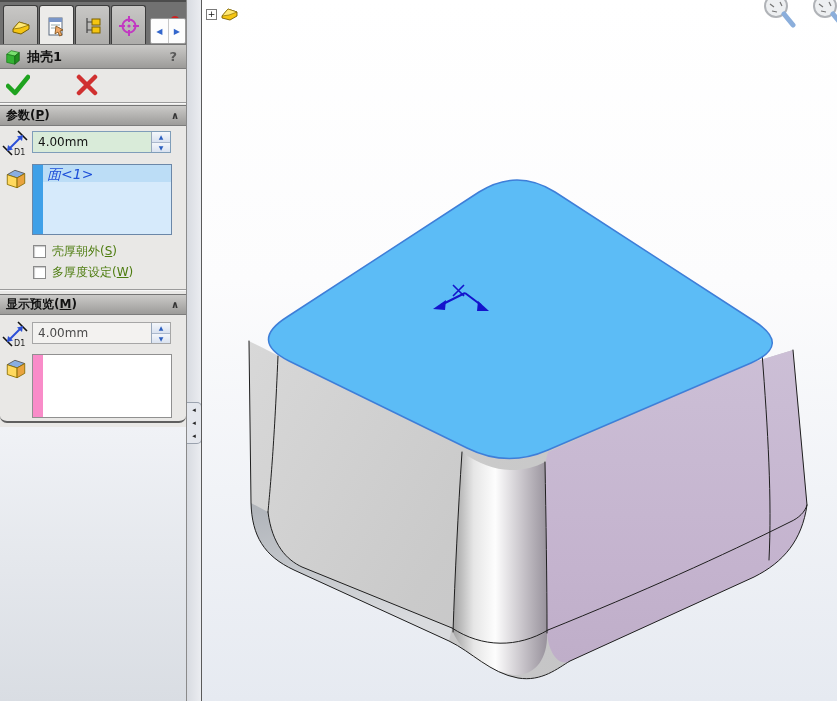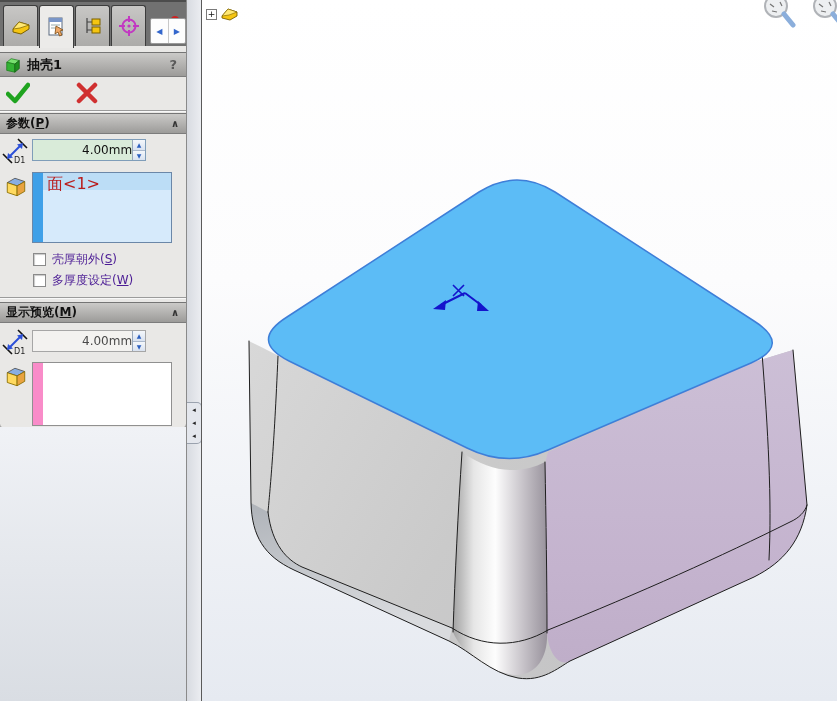--- a/index.html
+++ b/index.html
@@ -17,54 +17,54 @@
   .tab.active { background:#ECEBE9; height:43px; }
   #scrollbtns { position:absolute; left:150px; top:16px; width:36px; height:26px;
     background:#FDFDFD; border:1px solid #9a9a9a; border-radius:2px;
     display:flex; }
   .scrollbtn { flex:1; display:flex; align-items:center; justify-content:center;
     color:#3366CC; font-size:8px; cursor:default; }
   #pin-dot { position:absolute; left:171px; top:14px; width:8px; height:6px;
     background:#CC2222; border-radius:4px 4px 0 0; }
 
   
-  #panel { position:absolute; left:0; top:52px; width:186px; height:379px;
+  #panel { position:absolute; left:0; top:44px; width:186px; height:379px;
     background:#E9E8E6; border-bottom:2px solid #5f5f5f;border-radius:7px; }
   .hdrbar { position:absolute; left:0; width:186px;
     background:linear-gradient(180deg,#CBCAC8,#9C9B99);
     border-top:1px solid #757575; border-bottom:1px solid #7c7c7c;
     display:flex; align-items:center; }
   #pm-title-bar { top:0; height:25px; }
   #pm-title-bar .title { font-size:13px; font-weight:bold; color:#111; margin-left:5px; }
   #pm-help { margin-left:auto; margin-right:9px; font-size:13px; font-weight:bold; color:#5a5a5a; }
   .sect-hdr { height:21px; font-size:12px; font-weight:bold; color:#111; padding-left:6px;align-items:center; }
   .sect-hdr .chev { margin-left:auto; margin-right:7px; font-size:10px; color:#333;
     font-weight:bold; line-height:10px; }
   .groove { position:absolute; left:0; width:186px; height:2px;
     border-top:1px solid #9b9b9b; border-bottom:1px solid #f8f8f8; }
 
-  .num-input { position:absolute; left:32px; width:114px; height:22px;
+  .num-input { position:absolute; left:32px; width:139px; height:22px;
     border:1px solid #7F9DB9; background:#fff; font-size:12px; color:#111;
-    display:flex; align-items:center;padding-left:44px; }
+    display:flex; align-items:center; }
   .num-input .val { padding-left:5px; flex:1; }
   .spinner { width:19px; height:100%; border-left:1px solid #98A8BC;
     display:flex; flex-direction:column; }
   .spinbtn { flex:1; background:linear-gradient(180deg,#F4F7FB,#D9E2F0);
     color:#2B5FBF; font-size:6px; display:flex; align-items:center; justify-content:center; }
   .spinbtn:first-child { border-bottom:1px solid #AAB8CC; }
 
   .selbox { position:absolute; left:32px; width:140px; display:flex; }
   .selbox .stripe { width:10px; }
-  .selbox .list { flex:1; font-size:16px; color:#b91c1c; }
+  .selbox .list { flex:1; font-size:14px; color:#1d4ed8;font-style:italic; }
   .selbox .list .item { height:17px; padding:1px 0 0 4px; }
 
   .chkrow { position:absolute; left:33px; display:flex; align-items:center; }
   .chk { width:13px; height:13px; background:#fff; border:1px solid #8A8A8A;
     box-shadow:inset 1px 1px 1px #c8c8c8; }
-  .chklabel { margin-left:6px; font-size:12px; color:#4c1d95; }
+  .chklabel { margin-left:6px; font-size:12px; color:#4d7c0f; }
 
   .icon-slot { position:absolute; display:flex; align-items:center; justify-content:center; }
 
   
   #below-panel { position:absolute; left:0; top:427px; width:186px; height:274px;
     background:linear-gradient(180deg,#F0F2F6,#D9DDE3); }
 
   
   #splitter { position:absolute; left:186px; top:0; width:15px; height:701px;
     background:linear-gradient(90deg,#D8DBE1,#EBEDF1);

